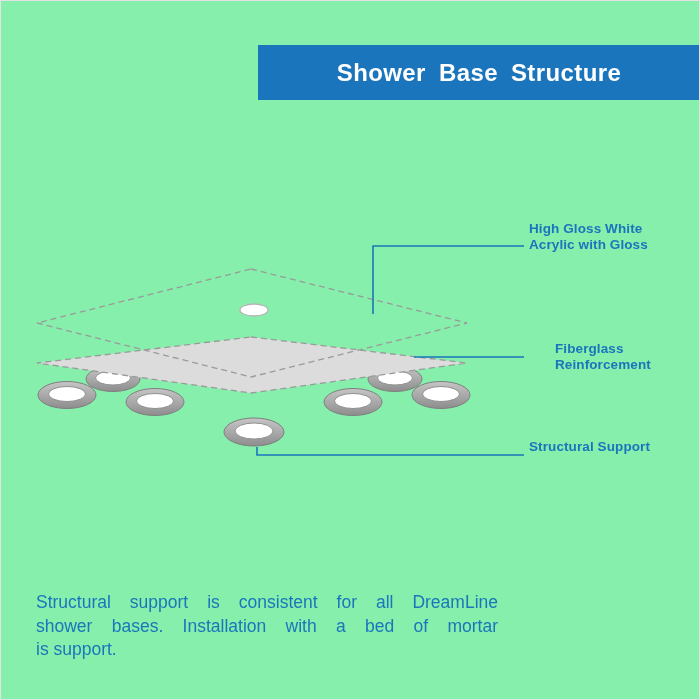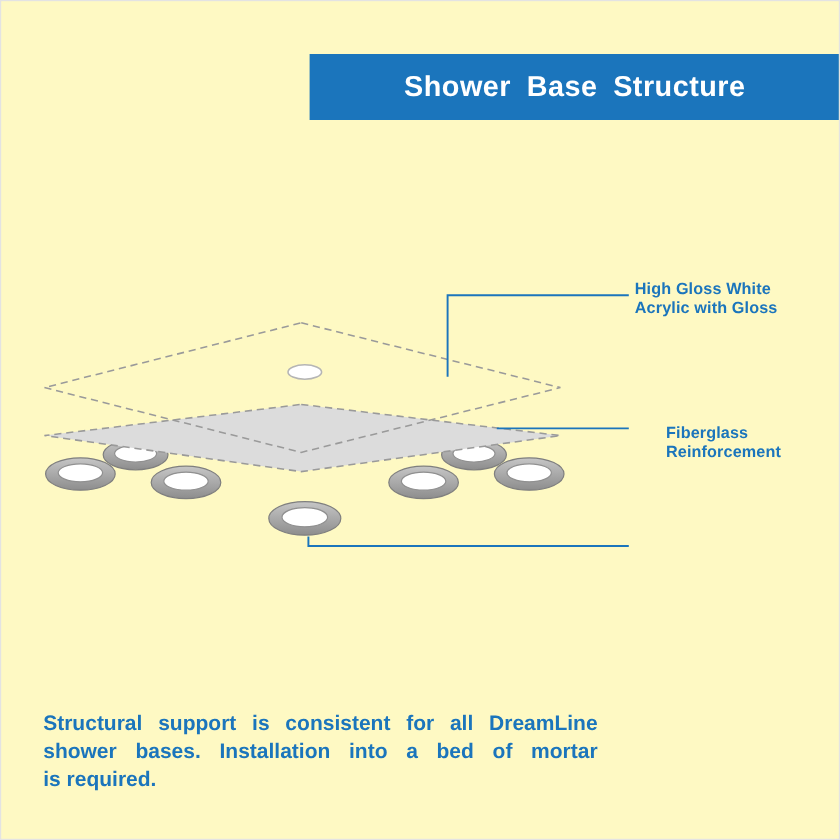--- a/index.html
+++ b/index.html
@@ -1,20 +1,20 @@
 <!DOCTYPE html>
 <html><head>
 <meta charset="utf-8">
 <style>
   html, body { margin: 0; padding: 0; background: #fff; }
   .page {
     position: relative;
     width: 700px;
     height: 700px;
-    background: #fef9c3;
+    background: #86efac;
     border: 1px solid #e3e3e3;
     box-sizing: border-box;
     font-family: "Liberation Sans", sans-serif;
     overflow: hidden;
   }
   .banner {
     position: absolute;
     left: 257px;
     top: 44px;
     width: 442px;
@@ -40,32 +40,31 @@
     height: 700px;
   }
   .callout {
     position: absolute;
     color: #1b75bc;
     font-weight: bold;
     font-size: 13.5px;
     line-height: 15.5px;
     letter-spacing: 0.1px;
     width: 168px;
-    margin-top: 12px;
   }
   .callout-acrylic    { left: 528px; top: 220px; }
   .callout-fiberglass { left: 554px; top: 340px; }
   .callout-foundation { left: 528px; top: 438px; }
   .footer {
     position: absolute;
     left: 35px;
     top: 590px;
     width: 462px;
     color: #1b75bc;
-    font-weight: bold;
+    font-weight: normal;
     font-size: 17.5px;
     line-height: 23.5px;
   }
   .footer .jline { text-align-last: justify; }
 </style>
 </head>
 <body>
 
 <div class="page">
 
@@ -126,21 +125,22 @@
     <div>High Gloss White</div>
     <div>Acrylic with Gloss</div>
   </div>
 
   <div class="callout callout-fiberglass">
     <div>Fiberglass</div>
     <div>Reinforcement</div>
   </div>
 
   <div class="callout callout-foundation">
+    <div>Structural Support</div>
   </div>
 
   <div class="footer">
     <div class="jline">Structural support is consistent for all DreamLine</div>
-    <div class="jline">shower bases. Installation into a bed of mortar</div>
-    <div>is required.</div>
+    <div class="jline">shower bases. Installation with a bed of mortar</div>
+    <div>is support.</div>
   </div>
 
 </div>
 
 </body></html>

